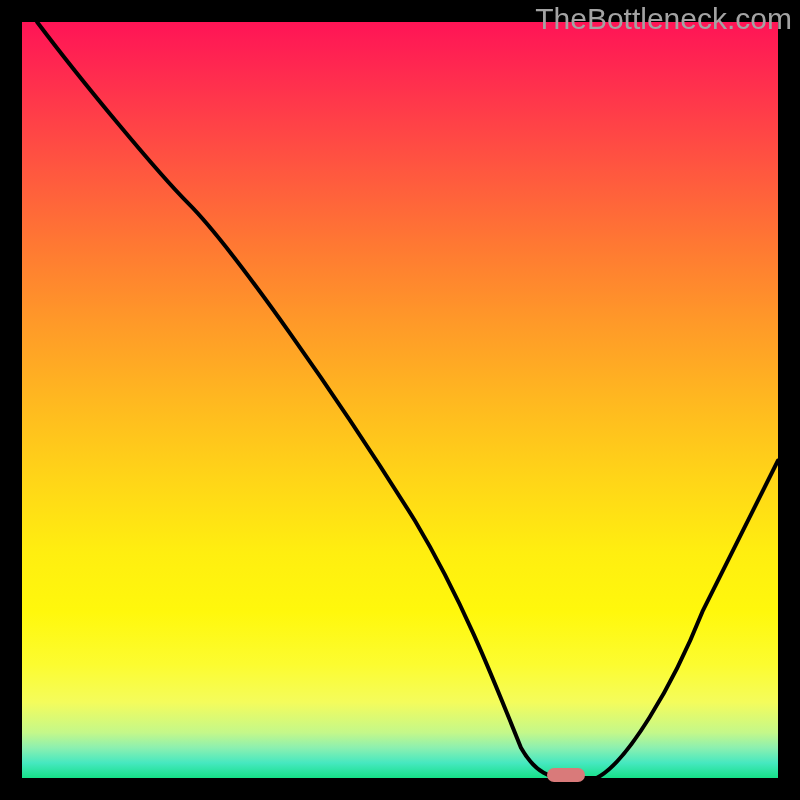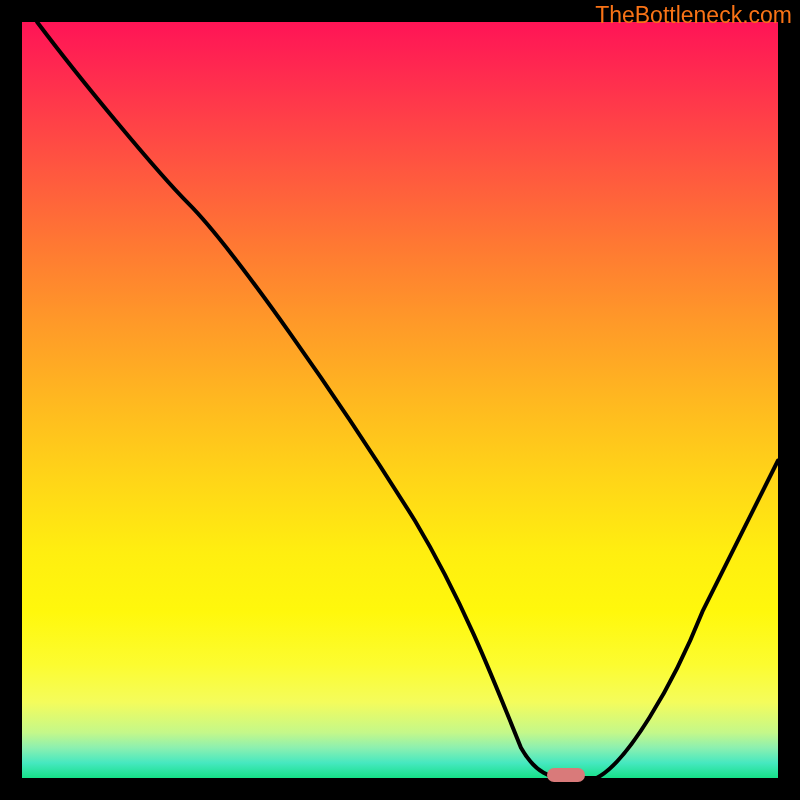--- a/index.html
+++ b/index.html
@@ -32,22 +32,22 @@
       #c4f88a 94%,
       #8cf0b0 96%,
       #46e8c0 98%,
       #16e088 100%
     );
   }
   .watermark {
     position: absolute;
     top: 2px;
     right: 8px;
-    color: #f97316;
-    font-size: 23px;
+    color: #a3a3a3;
+    font-size: 30px;
     font-weight: 400;
     z-index: 10;
   }
   svg.curve {
     position: absolute;
     left: 0;
     top: 0;
     width: 100%;
     height: 100%;
   }

